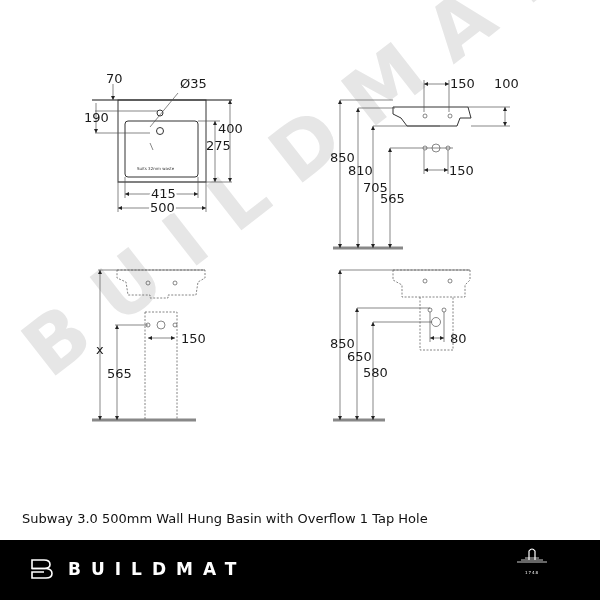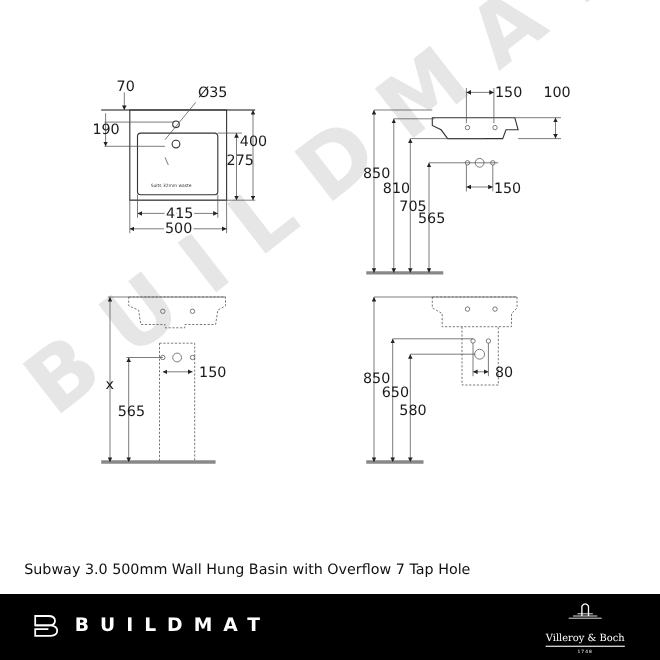--- a/index.html
+++ b/index.html
@@ -156,33 +156,32 @@
     <line class="thin" x1="373" y1="322" x2="373" y2="420" marker-start="url(#ar)" marker-end="url(#ar)"></line>
     <text class="dim" x="363" y="377">580</text>
 
     <line class="thin" x1="430" y1="312" x2="430" y2="342"></line>
     <line class="thin" x1="444" y1="312" x2="444" y2="342"></line>
     <line class="thin" x1="430" y1="338" x2="444" y2="338" marker-start="url(#ar)" marker-end="url(#ar)"></line>
     <text class="dim" x="450" y="343">80</text>
   </g>
 </svg>
 
-<div id="caption">Subway 3.0 500mm Wall Hung Basin with Overflow 7 Tap Hole</div>
+<div id="caption">Subway 3.0 500mm Wall Hung Basin with Overflow 1 Tap Hole</div>
 
 <div id="footer">
   <div id="brand">
     <svg width="24" height="22" viewBox="0 0 24 22">
       <path d="M2,2 L14,2 Q20,2 20,6.5 Q20,10 15,10.5 L2,10.5 L2,2 Z" fill="none" stroke="#fff" stroke-width="1.6"></path>
       <path d="M2,10.5 L16,10.5 Q22,11 22,15.5 Q22,20 16,20 L2,20 L2,14 L14,14" fill="none" stroke="#fff" stroke-width="1.6"></path>
     </svg>
     <span id="brand-text">BUILDMAT</span>
   </div>
   <div id="vb">
     <svg width="40" height="18" viewBox="0 0 40 18">
       <path d="M17,14 L17,5 Q20,1 23,5 L23,14" fill="none" stroke="#fff" stroke-width="1.2"></path>
       <line x1="13" y1="12" x2="27" y2="12" stroke="#fff" stroke-width="0.8"></line>
       <line x1="9" y1="14" x2="31" y2="14" stroke="#fff" stroke-width="0.8"></line>
       <line x1="5" y1="16" x2="35" y2="16" stroke="#fff" stroke-width="0.8"></line>
     </svg>
-    <div><span id="vb-name">Villeroy &amp; Boch</span></div>
     <div id="vb-year">1748</div>
   </div>
 </div>
 
 </body></html>

